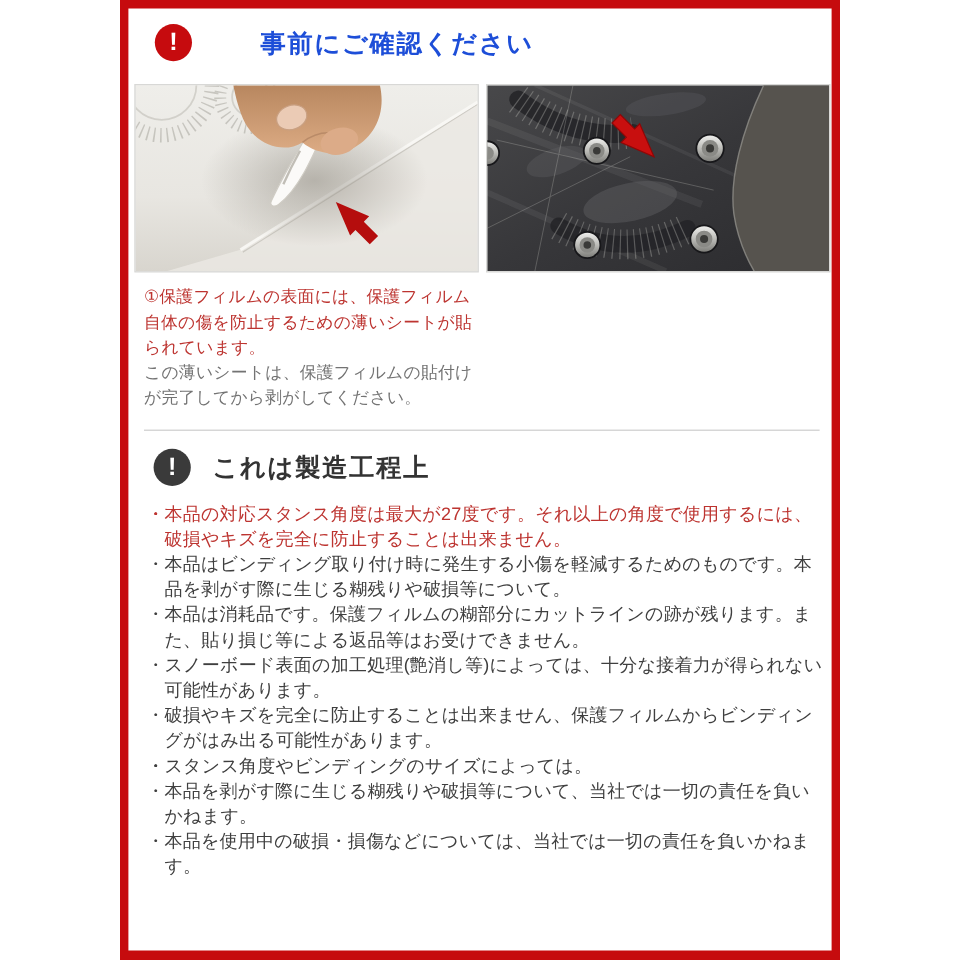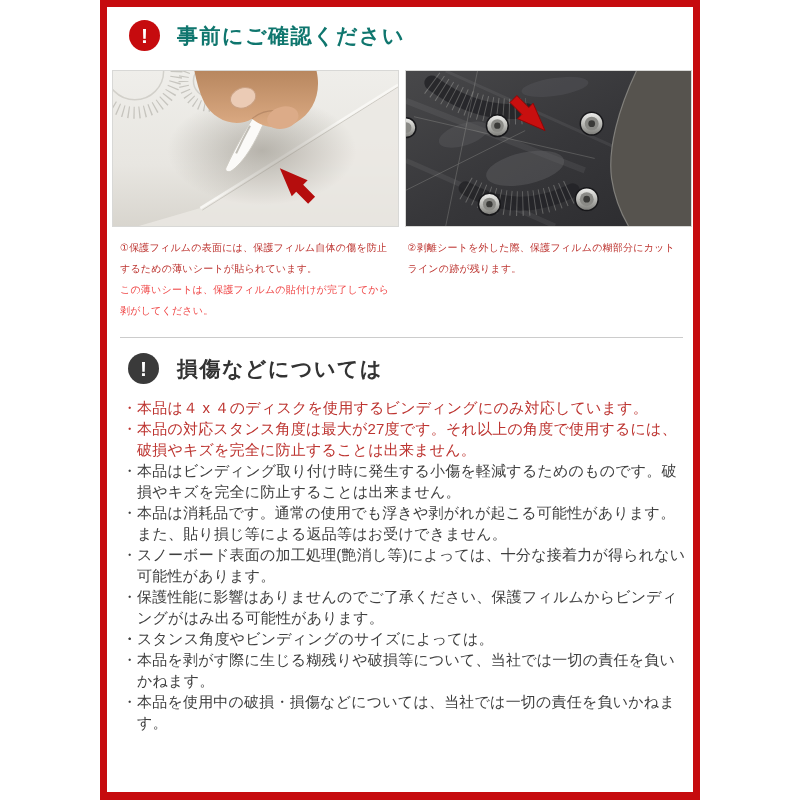--- a/index.html
+++ b/index.html
@@ -28,36 +28,36 @@
   h1,h2 { margin:0; font-size:21px; font-weight:bold; letter-spacing:1.5px; }
   h1 { color:#c60b0e; }
   h2 { color:#333333; }
   .figures { display:flex; gap:6px; margin:19px 0 0 5px; }
   .fig {
     width:287px; height:157px; border:1px solid #d8d8d6;
     overflow:hidden; background:#eeeeec; flex:0 0 auto;
   }
   .fig svg { display:block; width:100%; height:100%; }
   .captions { display:flex; gap:10px; margin:10px 8px 0 13px; }
-  .caption { width:288px; margin:0; font-size:10px; line-height:21px; letter-spacing:0.2px; }
+  .caption { width:288px; margin:0; font-size:14px; line-height:21px; letter-spacing:0.2px; }
   .cap-red { display:block; color:#bd3430; }
-  .cap-dark { display:block; color:#ef4444; }
+  .cap-dark { display:block; color:#737373; }
   .divider { border:none; border-top:1px solid #cccccc; margin:16px 10px 0 13px; height:0; }
   .notices { list-style:none; margin:13px 6px 0 15px; padding:0; font-size:15px; line-height:21px; letter-spacing:0.2px; }
   .notices li { position:relative; padding-left:15px; }
   .bullet { position:absolute; left:0; top:0; }
 </style>
 </head>
 <body>
 
 <div class="frame" style="border-color: rgb(198, 11, 14);">
 
   <div class="hdr hdr1">
     <span class="alert-icon red" style="background-color: rgb(198, 11, 14);">!</span>
-    <h1 style="color: #0f766e;">事前にご確認ください</h1>
+    <h1 style="color: #1d4ed8; margin-left: 40px;">事前にご確認ください</h1>
   </div>
 
   <div class="figures">
 
     <div class="fig">
       <svg viewBox="0 0 287 156" preserveAspectRatio="none" aria-hidden="true">
         <defs>
           <linearGradient id="gL1" x1="0" y1="0" x2="0" y2="1">
             <stop offset="0" stop-color="#efeeea"></stop>
               <stop offset="0.6" stop-color="#e8e6e1"></stop>
@@ -161,37 +161,36 @@
       </svg>
     </div>
   </div>
 
   <div class="captions">
     <p class="caption">
       <span class="cap-red">①保護フィルムの表面には、保護フィルム自体の傷を防止するための薄いシートが貼られています。</span>
       <span class="cap-dark">この薄いシートは、保護フィルムの貼付けが完了してから剥がしてください。</span>
     </p>
     <p class="caption">
-      <span class="cap-red">②剥離シートを外した際、保護フィルムの糊部分にカットラインの跡が残ります。</span>
     </p>
   </div>
 
   <hr class="divider">
 
   <div class="hdr hdr2">
     <span class="alert-icon dark" style="background-color: rgb(58, 58, 58);">!</span>
-    <h2>損傷などについては</h2>
+    <h2>これは製造工程上</h2>
   </div>
 
   <ul class="notices">
-    <li style="color: rgb(189, 52, 48);"><span class="bullet">・</span><span>本品は４ x ４のディスクを使用するビンディングにのみ対応しています。</span></li>
+    <li style="color: rgb(189, 52, 48);"><span class="bullet">・</span></li>
     <li style="color: rgb(189, 52, 48);"><span class="bullet">・</span><span>本品の対応スタンス角度は最大が27度です。それ以上の角度で使用するには、破損やキズを完全に防止することは出来ません。</span></li>
-    <li style="color: rgb(63, 63, 63);"><span class="bullet">・</span><span>本品はビンディング取り付け時に発生する小傷を軽減するためのものです。破損やキズを完全に防止することは出来ません。</span></li>
-    <li style="color: rgb(63, 63, 63);"><span class="bullet">・</span><span>本品は消耗品です。通常の使用でも浮きや剥がれが起こる可能性があります。また、貼り損じ等による返品等はお受けできません。</span></li>
+    <li style="color: rgb(63, 63, 63);"><span class="bullet">・</span><span>本品はビンディング取り付け時に発生する小傷を軽減するためのものです。本品を剥がす際に生じる糊残りや破損等について。</span></li>
+    <li style="color: rgb(63, 63, 63);"><span class="bullet">・</span><span>本品は消耗品です。保護フィルムの糊部分にカットラインの跡が残ります。また、貼り損じ等による返品等はお受けできません。</span></li>
     <li style="color: rgb(63, 63, 63);"><span class="bullet">・</span><span>スノーボード表面の加工処理(艶消し等)によっては、十分な接着力が得られない可能性があります。</span></li>
-    <li style="color: rgb(63, 63, 63);"><span class="bullet">・</span><span>保護性能に影響はありませんのでご了承ください、保護フィルムからビンディングがはみ出る可能性があります。</span></li>
+    <li style="color: rgb(63, 63, 63);"><span class="bullet">・</span><span>破損やキズを完全に防止することは出来ません、保護フィルムからビンディングがはみ出る可能性があります。</span></li>
     <li style="color: rgb(63, 63, 63);"><span class="bullet">・</span></li>
     <li style="color: rgb(63, 63, 63);"><span class="bullet">・</span><span>スタンス角度やビンディングのサイズによっては。</span></li>
     <li style="color: rgb(63, 63, 63);"><span class="bullet">・</span><span>本品を剥がす際に生じる糊残りや破損等について、当社では一切の責任を負いかねます。</span></li>
     <li style="color: rgb(63, 63, 63);"><span class="bullet">・</span><span>本品を使用中の破損・損傷などについては、当社では一切の責任を負いかねます。</span></li>
   </ul>
 
 </div>
 
 </body></html>

